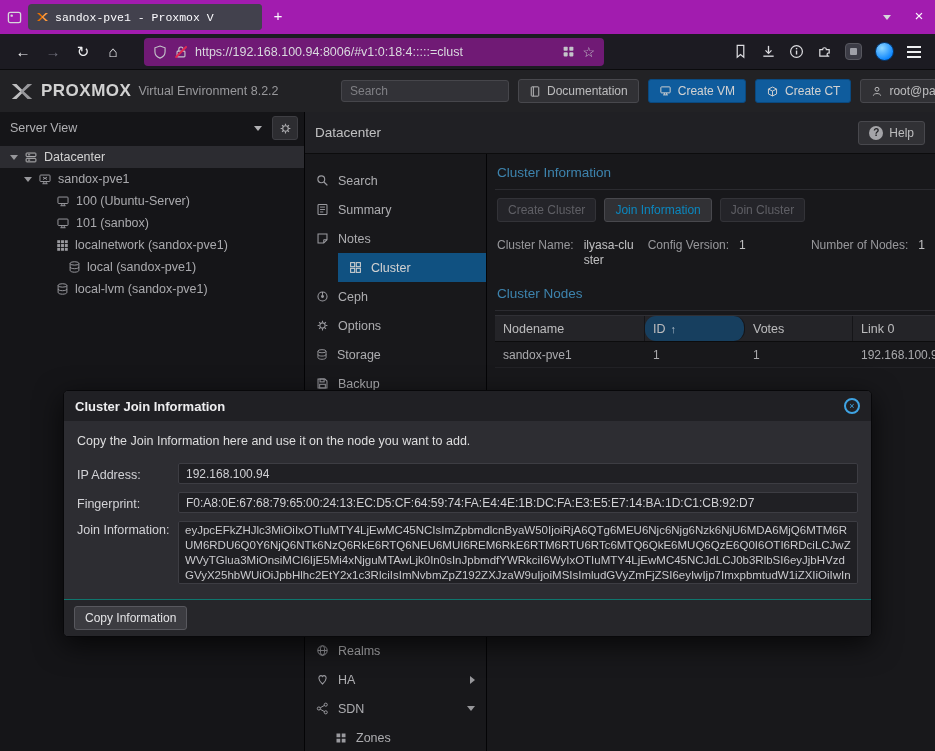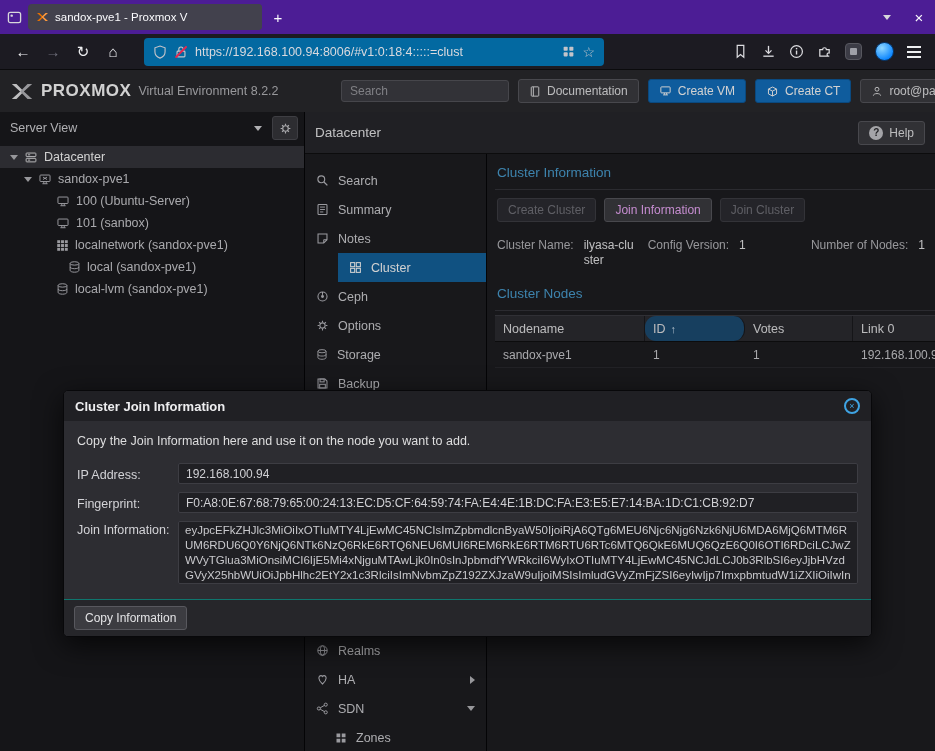--- a/index.html
+++ b/index.html
@@ -1,36 +1,36 @@
 <!DOCTYPE html>
 <html><head>
 <meta charset="utf-8">
 <style>
   * { margin:0; padding:0; box-sizing:border-box; }
   body { font-family:"Liberation Sans", sans-serif; background:#000; }
   #screen { position:relative; width:935px; height:751px; overflow:hidden; background:#1e1e22; font-size:12px; color:#d8d8da; }
 
   
-  .tabbar { height:34px; background:#4c1d95; display:flex; align-items:center; }
+  .tabbar { height:34px; background:#a21caf; display:flex; align-items:center;font-family:Liberation Mono, monospace; }
   .fxview { width:28px; height:34px; display:flex; align-items:center; justify-content:center; }
   .tab { width:234px; height:26px; margin:4px 0 4px 0; background:#42414d; border-radius:4px;
          display:flex; align-items:center; padding:0 8px; gap:6px; position:relative; overflow:hidden; }
   .tab-title { color:#fbfbfe; font-size:11.5px; white-space:nowrap; overflow:hidden; flex:1; }
   .tab::after { content:''; position:absolute; right:0; top:0; bottom:0; width:26px;
                 background:linear-gradient(to right, rgba(66,65,77,0), #42414d 80%); }
   .tb-btn { width:28px; height:28px; margin:0 2px; display:flex; align-items:center; justify-content:center;
             color:#fbfbfe; font-size:15px; border-radius:4px; }
   .tb-spacer { flex:1; }
   .chev { width:0; height:0; border-left:4.5px solid transparent; border-right:4.5px solid transparent; border-top:5px solid #d7d7db; }
 
   .navbar { height:36px; background:#1c1b22; border-bottom:1px solid #0b0b0d; display:flex; align-items:center; padding:0 8px; }
   .nav-btn { width:30px; height:28px; display:flex; align-items:center; justify-content:center;
              color:#edeef0; font-size:15px; border-radius:4px; }
   .nav-btn.dim { color:#6e6e7a; }
-  .urlbar { width:460px; height:28px; margin-left:16px; background:#0369a1; border-radius:4px;
+  .urlbar { width:460px; height:28px; margin-left:16px; background:#701a75; border-radius:4px;
             display:flex; align-items:center; padding:0 9px; gap:7px; }
   .url-text { flex:1; color:#d9d9de; font-size:12.5px; white-space:nowrap; overflow:hidden; }
   .lockwrap { position:relative; width:14px; height:14px; }
   .lockwrap .slash { position:absolute; left:-1px; top:6px; width:16px; height:1.8px; background:#e22850; transform:rotate(-45deg); border-radius:1px; }
   .nav-right { margin-left:auto; display:flex; align-items:center; gap:13px; padding-right:6px; }
   .avatar { width:19px; height:19px; border-radius:50%; background:radial-gradient(circle at 35% 30%, #8fd7ff, #0a84ff 75%); border:1px solid #063a72; }
   .hamburger { width:14px; height:2px; background:#edeef0; box-shadow:0 -5px 0 #edeef0, 0 5px 0 #edeef0; }
   .extbadge { width:17px; height:17px; border-radius:4px; background:#3c3c46; border:1px solid #57575f; display:flex; align-items:center; justify-content:center; }
   .extbadge i { display:block; width:7px; height:7px; background:#9fa0a8; border-radius:1px; }
 
@@ -75,21 +75,21 @@
   .mitem.selected svg * { stroke:#ffffff; }
   .mitem.sub { padding-left:30px; }
   .mspacer { height:238px; }
   .chev-right { margin-left:auto; width:0; height:0; border-top:4.5px solid transparent; border-bottom:4.5px solid transparent; border-left:5px solid #b9b9bd; }
   .chev-dn { margin-left:auto; width:0; height:0; border-left:4.5px solid transparent; border-right:4.5px solid transparent; border-top:5px solid #b9b9bd; }
 
   .content { flex:1; min-width:0; overflow:hidden; padding-left:8px; }
   .sect-head { color:#4ba0d3; font-size:13.5px; padding:11px 8px 9px 2px; border-bottom:1px solid #35353b; }
   .toolbar { display:flex; gap:8px; padding:8px 2px; }
   .tbtn { height:24px; display:inline-flex; align-items:center; padding:0 10px; background:#3c3c41;
-          border:1px solid #58585e; border-radius:3px; color:#f0abfc; font-size:12px; }
+          border:1px solid #58585e; border-radius:3px; color:#0ea5e9; font-size:12px; }
   .tbtn.disabled { color:#74747c; background:#2d2d32; border-color:#3f3f45; }
   .infofields { display:flex; padding:8px 2px 12px; }
   .fpair { display:flex; gap:10px; align-items:flex-start; }
   .flab { color:#b9b9bd; white-space:nowrap; }
   .fval { color:#e8e8ea; }
   .fval.narrow { width:50px; line-height:15px; word-break:break-all; }
   .pair2 { margin-left:14px; }
   .pair3 { margin-left:auto; padding-right:8px; }
 
   .gridhead { display:flex; height:27px; background:#2c2c31; border-top:1px solid #3b3b41; border-bottom:1px solid #0f0f11; margin-top:4px; }

